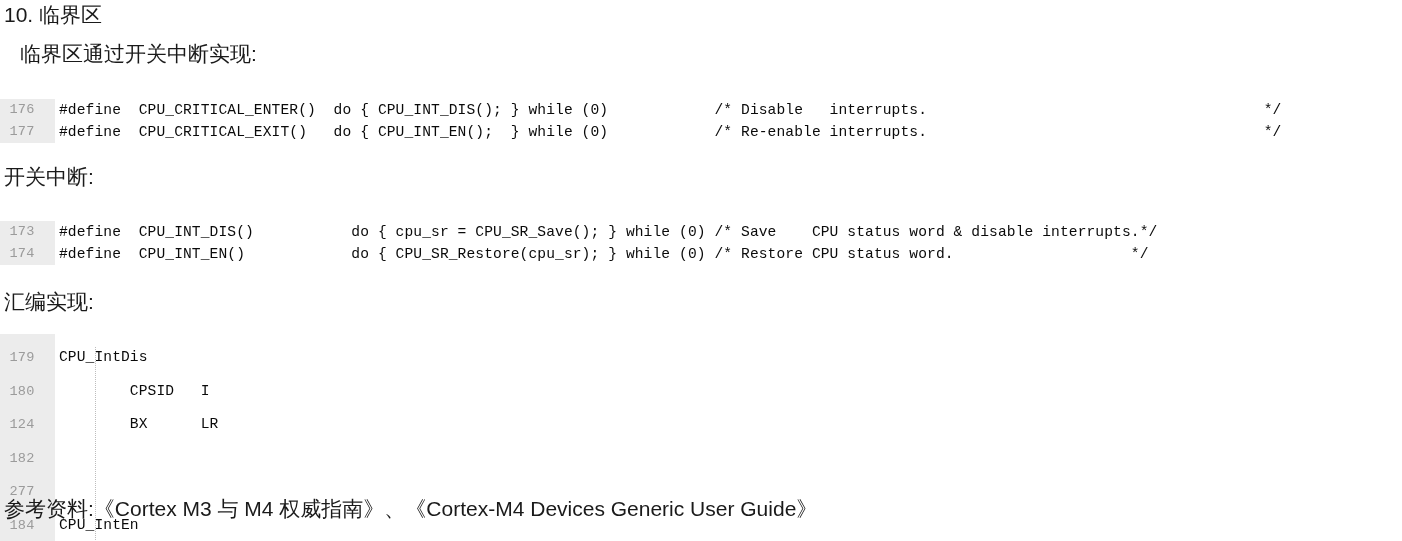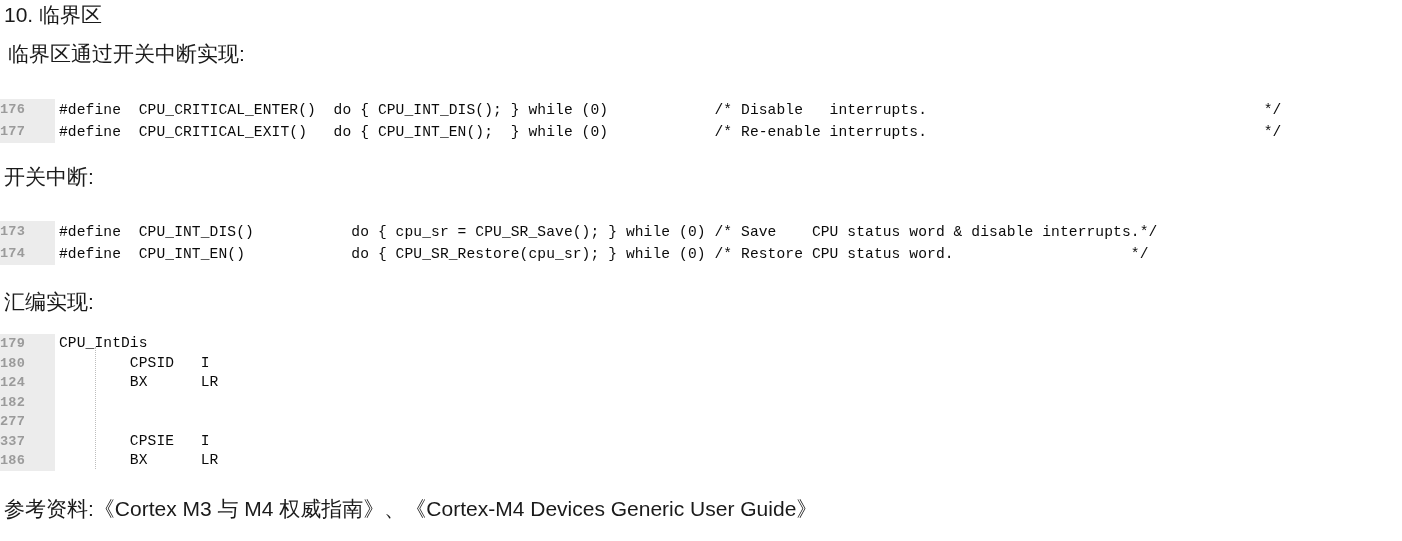--- a/index.html
+++ b/index.html
@@ -29,21 +29,21 @@
     color: #1a1a1a;
     white-space: pre;
   }
   .prose-title {
     position: absolute;
     left: 4px;
     top: 1px;
   }
   .prose-intro {
     position: absolute;
-    left: 8px;
+    left: 20px;
     top: 40px;
   }
   .prose-switch {
     position: absolute;
     left: 4px;
     top: 163px;
   }
   .prose-asm {
     position: absolute;
     left: 4px;
@@ -80,25 +80,24 @@
     line-height: 22px;
     white-space: pre;
   }
   .lineno {
     position: relative;
     z-index: 2;
     width: 55px;
     flex: 0 0 55px;
     box-sizing: border-box;
     padding-right: 11px;
-    text-align: left;
+    text-align: center;
     color: #9b9b9b;
     font-size: 13.6px;
     letter-spacing: 0.2px;
-    font-weight: bold;
   }
   .codetext {
     position: relative;
     z-index: 2;
     flex: 1 1 auto;
     padding-left: 4px;
     color: #0a0a0a;
     letter-spacing: 0.1px;
   }
 
@@ -110,21 +109,21 @@
   
   #code-int {
     top: 221px;
     width: 1402px;
   }
   
   #code-asm {
     top: 334px;
     width: 1402px;
   }
-  #code-asm .coderow { height: 19.5px; line-height: 19.5px; }
+  #code-asm .coderow { height: 19.5px; line-height: 19.5px; margin-top: 14px; }
   #code-asm .indentguide {
     position: absolute;
     left: 95px;
     top: 13px;
     bottom: 2px;
     width: 0;
     border-left: 1px dotted #bdbdbd;
     z-index: 1;
   }
 </style>
@@ -154,19 +153,20 @@
   <div class="prose prose-asm">汇编实现:</div>
 
   <div class="codeblock" id="code-asm">
     <div class="gutterbar"></div>
     <div class="indentguide"></div>
   <div class="coderow"><span class="lineno">179</span><span class="codetext">CPU_IntDis</span></div>
       <div class="coderow"><span class="lineno">180</span><span class="codetext">        CPSID   I</span></div>
       <div class="coderow"><span class="lineno">124</span><span class="codetext">        BX      LR</span></div>
       <div class="coderow"><span class="lineno">182</span><span class="codetext"></span></div>
       <div class="coderow"><span class="lineno">277</span><span class="codetext"></span></div>
+      <div class="coderow"><span class="lineno">184</span><span class="codetext">CPU_IntEn</span></div>
       <div class="coderow"><span class="lineno">337</span><span class="codetext">        CPSIE   I</span></div>
       <div class="coderow"><span class="lineno">186</span><span class="codetext">        BX      LR</span></div>
     </div>
 
   <div class="prose prose-ref">参考资料:《Cortex M3 与 M4 权威指南》、《Cortex-M4 Devices Generic User Guide》</div>
 
 </div>
 
 </body></html>

